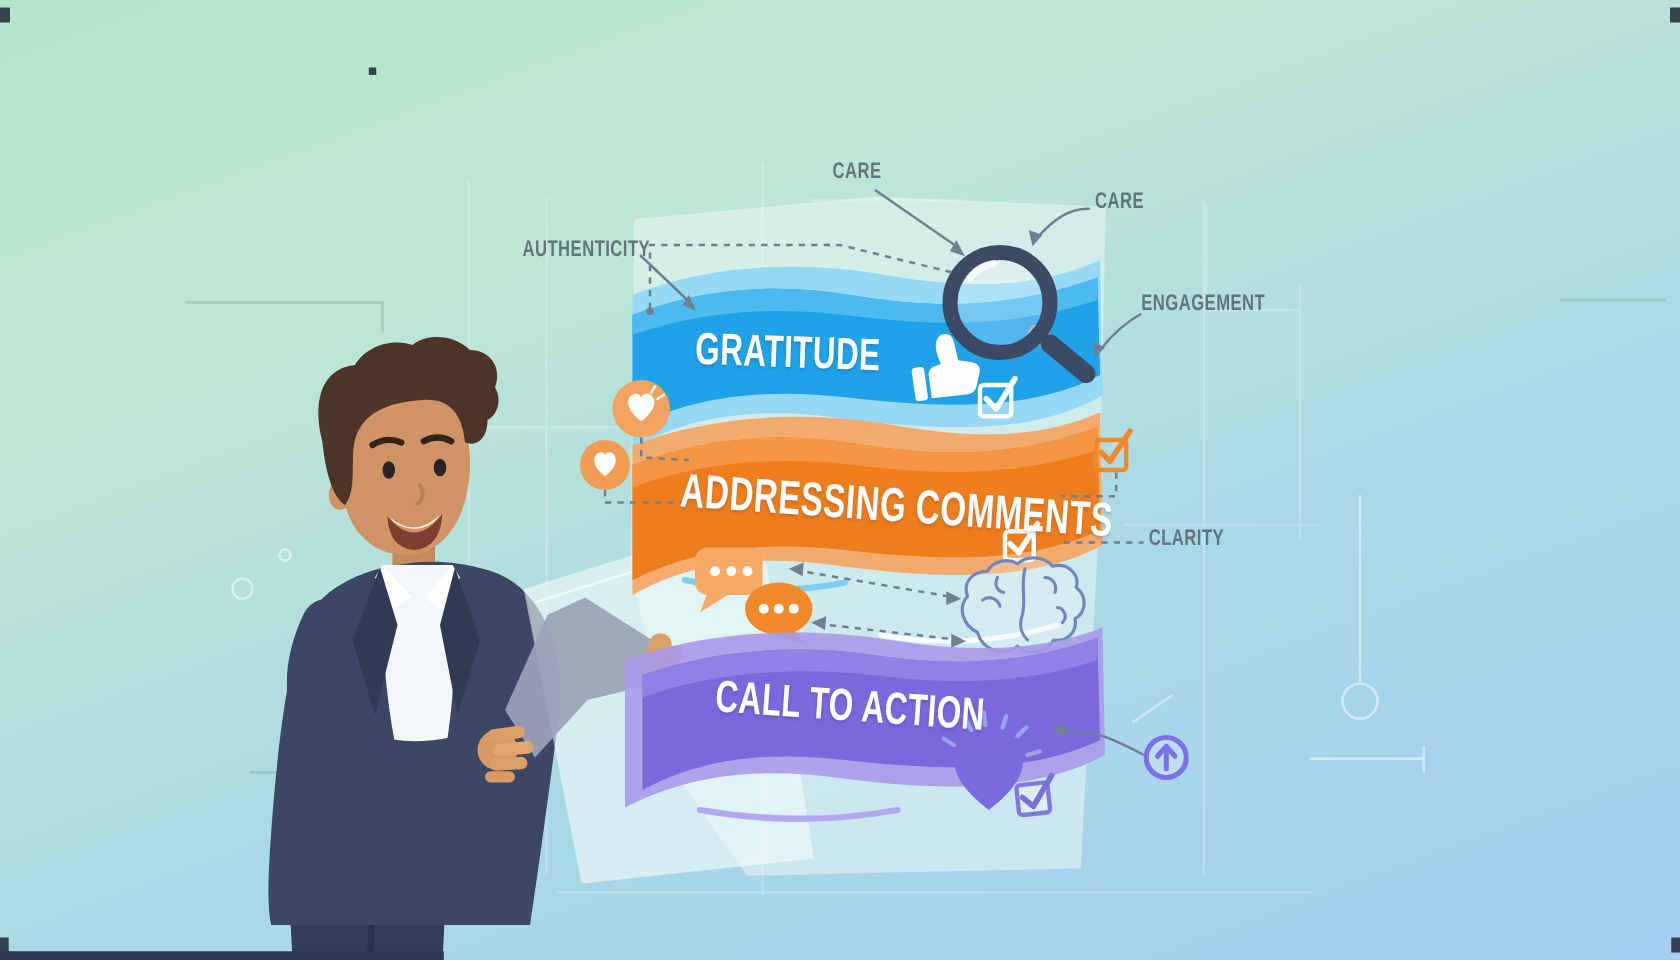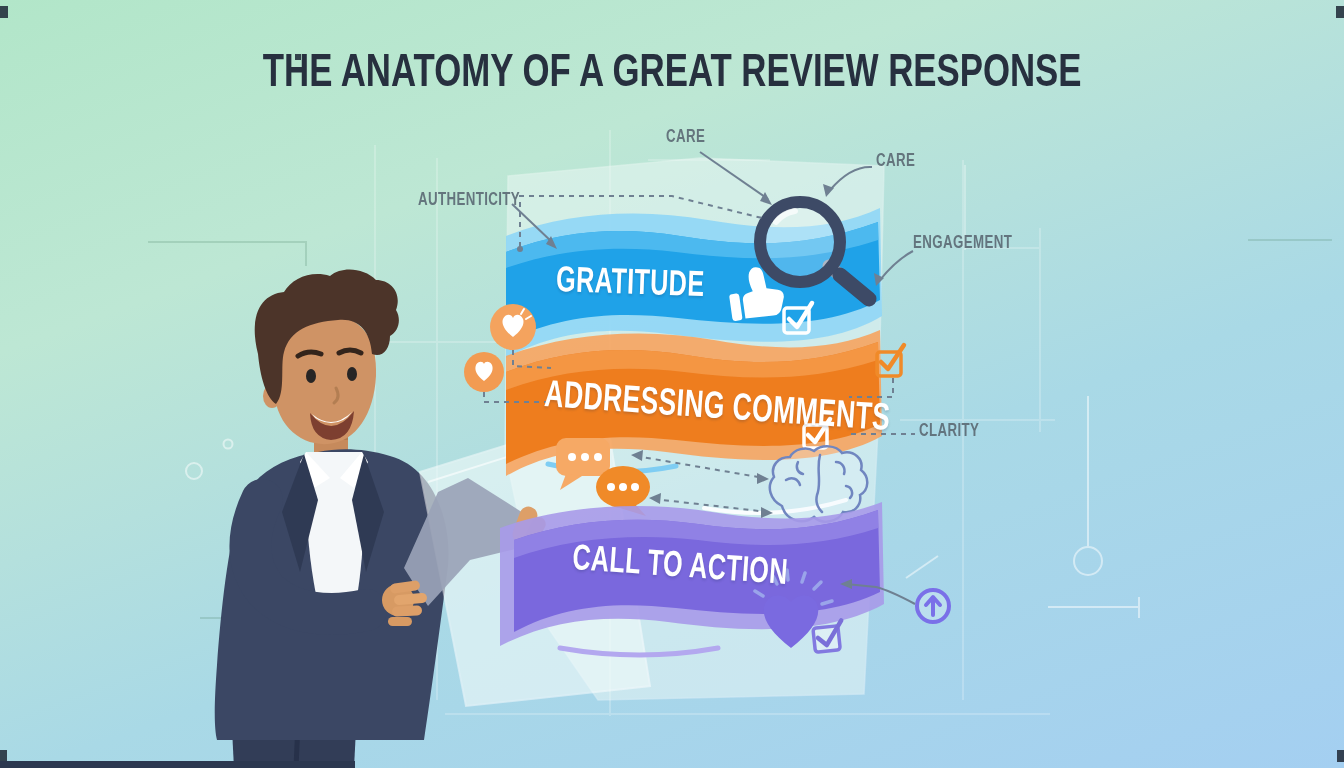--- a/index.html
+++ b/index.html
@@ -247,23 +247,20 @@
     <rect x="0" y="6" width="8" height="12"></rect>
     <rect x="1336" y="6" width="8" height="12"></rect>
     <rect x="0" y="750" width="7" height="12"></rect>
     <rect x="1337" y="750" width="7" height="12"></rect>
     <rect x="295" y="54" width="6" height="6"></rect>
   </g>
   <rect x="0" y="761" width="355" height="7" fill="#2c3850"></rect>
 </svg>
 
 <div class="txt-layer">
-  <div class="title-wrap">
-    <span class="title">THE ANATOMY OF A GREAT REVIEW RESPONSE</span>
-  </div>
 
   <span class="lbl ribbon-label" style="left:557px;top:258px;transform:rotate(2deg) scaleX(.7);">GRATITUDE</span>
   <span class="lbl ribbon-label" style="left:546px;top:372px;transform:rotate(4deg) scaleX(.7);font-size:38px;">ADDRESSING COMMENTS</span>
   <span class="lbl ribbon-label" style="left:574px;top:536px;transform:rotate(4deg) scaleX(.7);">CALL TO ACTION</span>
 
   <span class="lbl callout" style="left:418px;top:189px;transform:scaleX(.74);">AUTHENTICITY</span>
   <span class="lbl callout" style="left:666px;top:126px;transform:scaleX(.74);">CARE</span>
   <span class="lbl callout" style="left:876px;top:150px;transform:scaleX(.74);">CARE</span>
   <span class="lbl callout" style="left:913px;top:232px;transform:scaleX(.74);">ENGAGEMENT</span>
   <span class="lbl callout" style="left:919px;top:420px;transform:scaleX(.74);">CLARITY</span>

